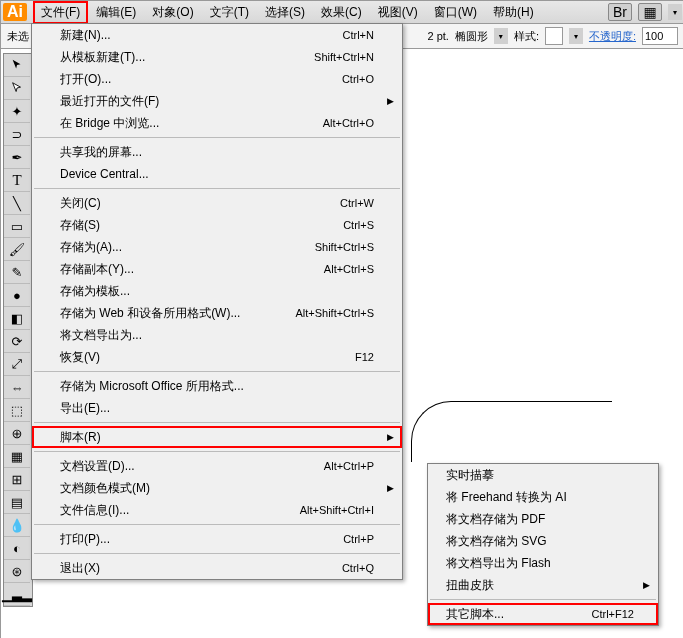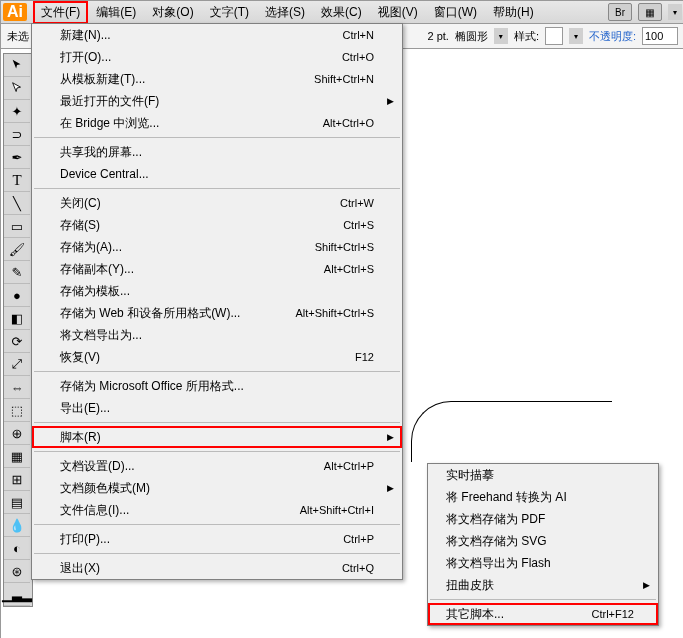--- a/index.html
+++ b/index.html
@@ -2,27 +2,27 @@
 <html><head>
 <meta charset="utf-8">
 <style>
 html,body{margin:0;padding:0;font-family:"Microsoft YaHei","SimSun",sans-serif;font-size:12px;background:#fff;overflow:hidden}
 .app{width:683px;height:638px;position:relative;background:#fff;border:1px solid #999}
 .menubar{height:22px;background:linear-gradient(#e8e8e8,#d8d8d8);display:flex;align-items:center;padding:0 2px;border-bottom:1px solid #999}
 .ai-badge{width:24px;height:18px;background:#ff8c00;color:#fff;display:flex;align-items:center;justify-content:center;font-weight:bold;font-size:16px;border-radius:2px;margin-right:6px}
 .menu-item{padding:3px 8px;cursor:default}
 .menu-item.hl{border:2px solid red;padding:1px 6px}
 .right-badges{margin-left:auto;display:flex;gap:6px;align-items:center}
-.badge{width:22px;height:16px;background:#d0d0d0;border:1px solid #888;border-radius:2px;font-size:10px;display:flex;align-items:center;justify-content:center}
+.badge{width:22px;height:16px;background:#d0d0d0;border:1px solid #888;border-radius:2px;font-size:14px;display:flex;align-items:center;justify-content:center}
 .arrow-btn{width:14px;height:16px;background:#d0d0d0;display:flex;align-items:center;justify-content:center;font-size:8px}
 .optbar{height:24px;border-bottom:1px solid #999;display:flex;align-items:center;padding:0 6px;gap:6px;font-size:11px;background:#f4f4f4}
 .optbar .spacer{flex:1}
 .optbar input[type=text]{width:30px;height:16px;border:1px solid #999;font-size:11px;text-align:left;padding:0 2px}
 .opt-label{color:#000}
-.opt-link{color:#2666cc;}
+.opt-link{color:#2666cc;text-decoration:underline}
 .swatch{width:16px;height:16px;border:1px solid #999;background:#fff}
 .toolbox{position:absolute;left:2px;top:52px;width:28px;background:#d9d9d9;border:1px solid #888;display:flex;flex-direction:column}
 .tool{width:26px;height:22px;display:flex;align-items:center;justify-content:center;border-bottom:1px solid #bbb;font-size:13px;cursor:default}
 .tool svg{width:14px;height:14px}
 .dropdown{position:absolute;left:30px;top:22px;width:370px;background:#f0f0f0;border:1px solid #808080;box-shadow:2px 2px 4px rgba(0,0,0,.3)}
 .drop-row{display:flex;align-items:center;height:22px;padding:0 28px 0 28px;cursor:default;position:relative}
 .drop-row .lbl{flex:1}
 .drop-row .sc{color:#000;font-size:11px}
 .drop-row .sub-arrow{position:absolute;right:8px;font-size:9px}
 .sep{height:1px;background:#bbb;margin:3px 2px}
@@ -103,26 +103,26 @@
 </div>
 
 <div class="canvas-shape"></div>
 
 <div class="dropdown">
   <div class="drop-row">
         <span class="lbl">新建(N)...</span>
         <span class="sc">Ctrl+N</span>
       </div>
   <div class="drop-row">
+        <span class="lbl">从模板新建(T)...</span>
+        <span class="sc">Shift+Ctrl+N</span>
+      </div>
+  <div class="drop-row">
         <span class="lbl">打开(O)...</span>
         <span class="sc">Ctrl+O</span>
-      </div>
-  <div class="drop-row">
-        <span class="lbl">从模板新建(T)...</span>
-        <span class="sc">Shift+Ctrl+N</span>
       </div>
   <div class="drop-row">
         <span class="lbl">最近打开的文件(F)</span>
         <span class="sub-arrow">▶</span>
       </div>
   <div class="drop-row">
         <span class="lbl">在 Bridge 中浏览...</span>
         <span class="sc">Alt+Ctrl+O</span>
       </div>
   <div class="sep"></div>

